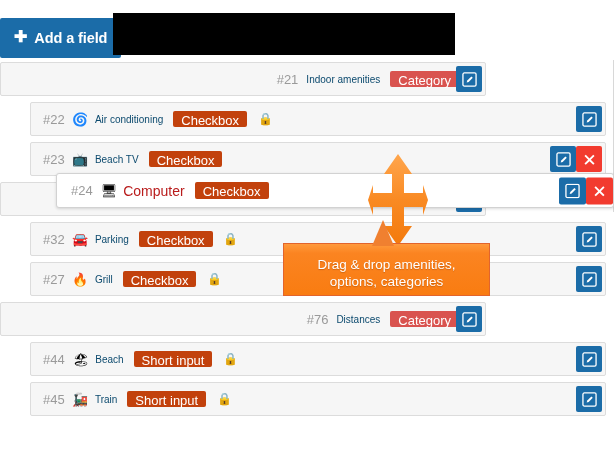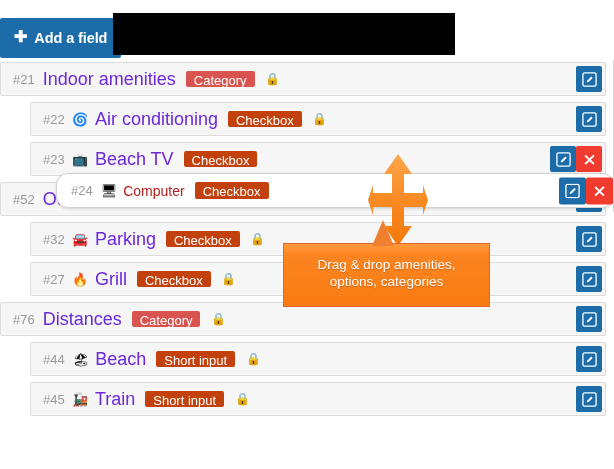--- a/index.html
+++ b/index.html
@@ -80,36 +80,37 @@
     border-radius: 2px;
     display: flex;
     align-items: center;
     padding-left: 12px;
   }
   .row.indent {
     margin-left: 30px;
     width: 576px;
   }
   .row.category {
-    width: 606px;
+    width: 486px;
+    justify-content: flex-end;
   }
   .row-id {
     color: #9a9a9a;
     font-size: 13px;
     margin-right: 8px;
     white-space: nowrap;
   }
   .row-emoji {
     font-size: 13px;
     margin-right: 6px;
     line-height: 1;
   }
   .row-label {
-    color: #6d28d9;
-    font-size: 18px;
+    color: #0c4a6e;
+    font-size: 10px;
     margin-right: 10px;
     white-space: nowrap;
   }
   .badge {
     display: inline-block;
     color: #ffffff;
     font-size: 13px;
     padding: 3px 8px 0;
     border-radius: 2px;
     white-space: nowrap;
@@ -151,21 +152,21 @@
   
   .drag-row {
     position: absolute;
     left: 56px;
     top: 173px;
     width: 558px;
     height: 35px;
     box-sizing: border-box;
     background: #ffffff;
     border: 1px solid #d2d2d2;
-    border-radius: 12px;
+    border-radius: 3px;
     display: flex;
     align-items: center;
     padding-left: 14px;
     z-index: 8;
     box-shadow: 0 1px 3px rgba(0,0,0,0.14);
   }
   .drag-row .row-label { color: #b91c1c; font-size: 14px; }
   .drag-row .row-actions { right: 0; }
   .drag-row .icon-btn { width: 27px; height: 27px; }
 
@@ -205,21 +206,21 @@
     left: -22px;
     top: 22px;
     width: 24px;
     height: 22px;
     overflow: visible;
   }
   .callout-bottom {
     left: 283px;
     top: 243px;
     width: 207px;
-    height: 64px;
+    height: 53px;
     padding: 12px 10px 0;
   }
   .callout-bottom .tail {
     position: absolute;
     left: 86px;
     top: -24px;
     width: 26px;
     height: 25px;
   }
   .callout-line { display: block; }

